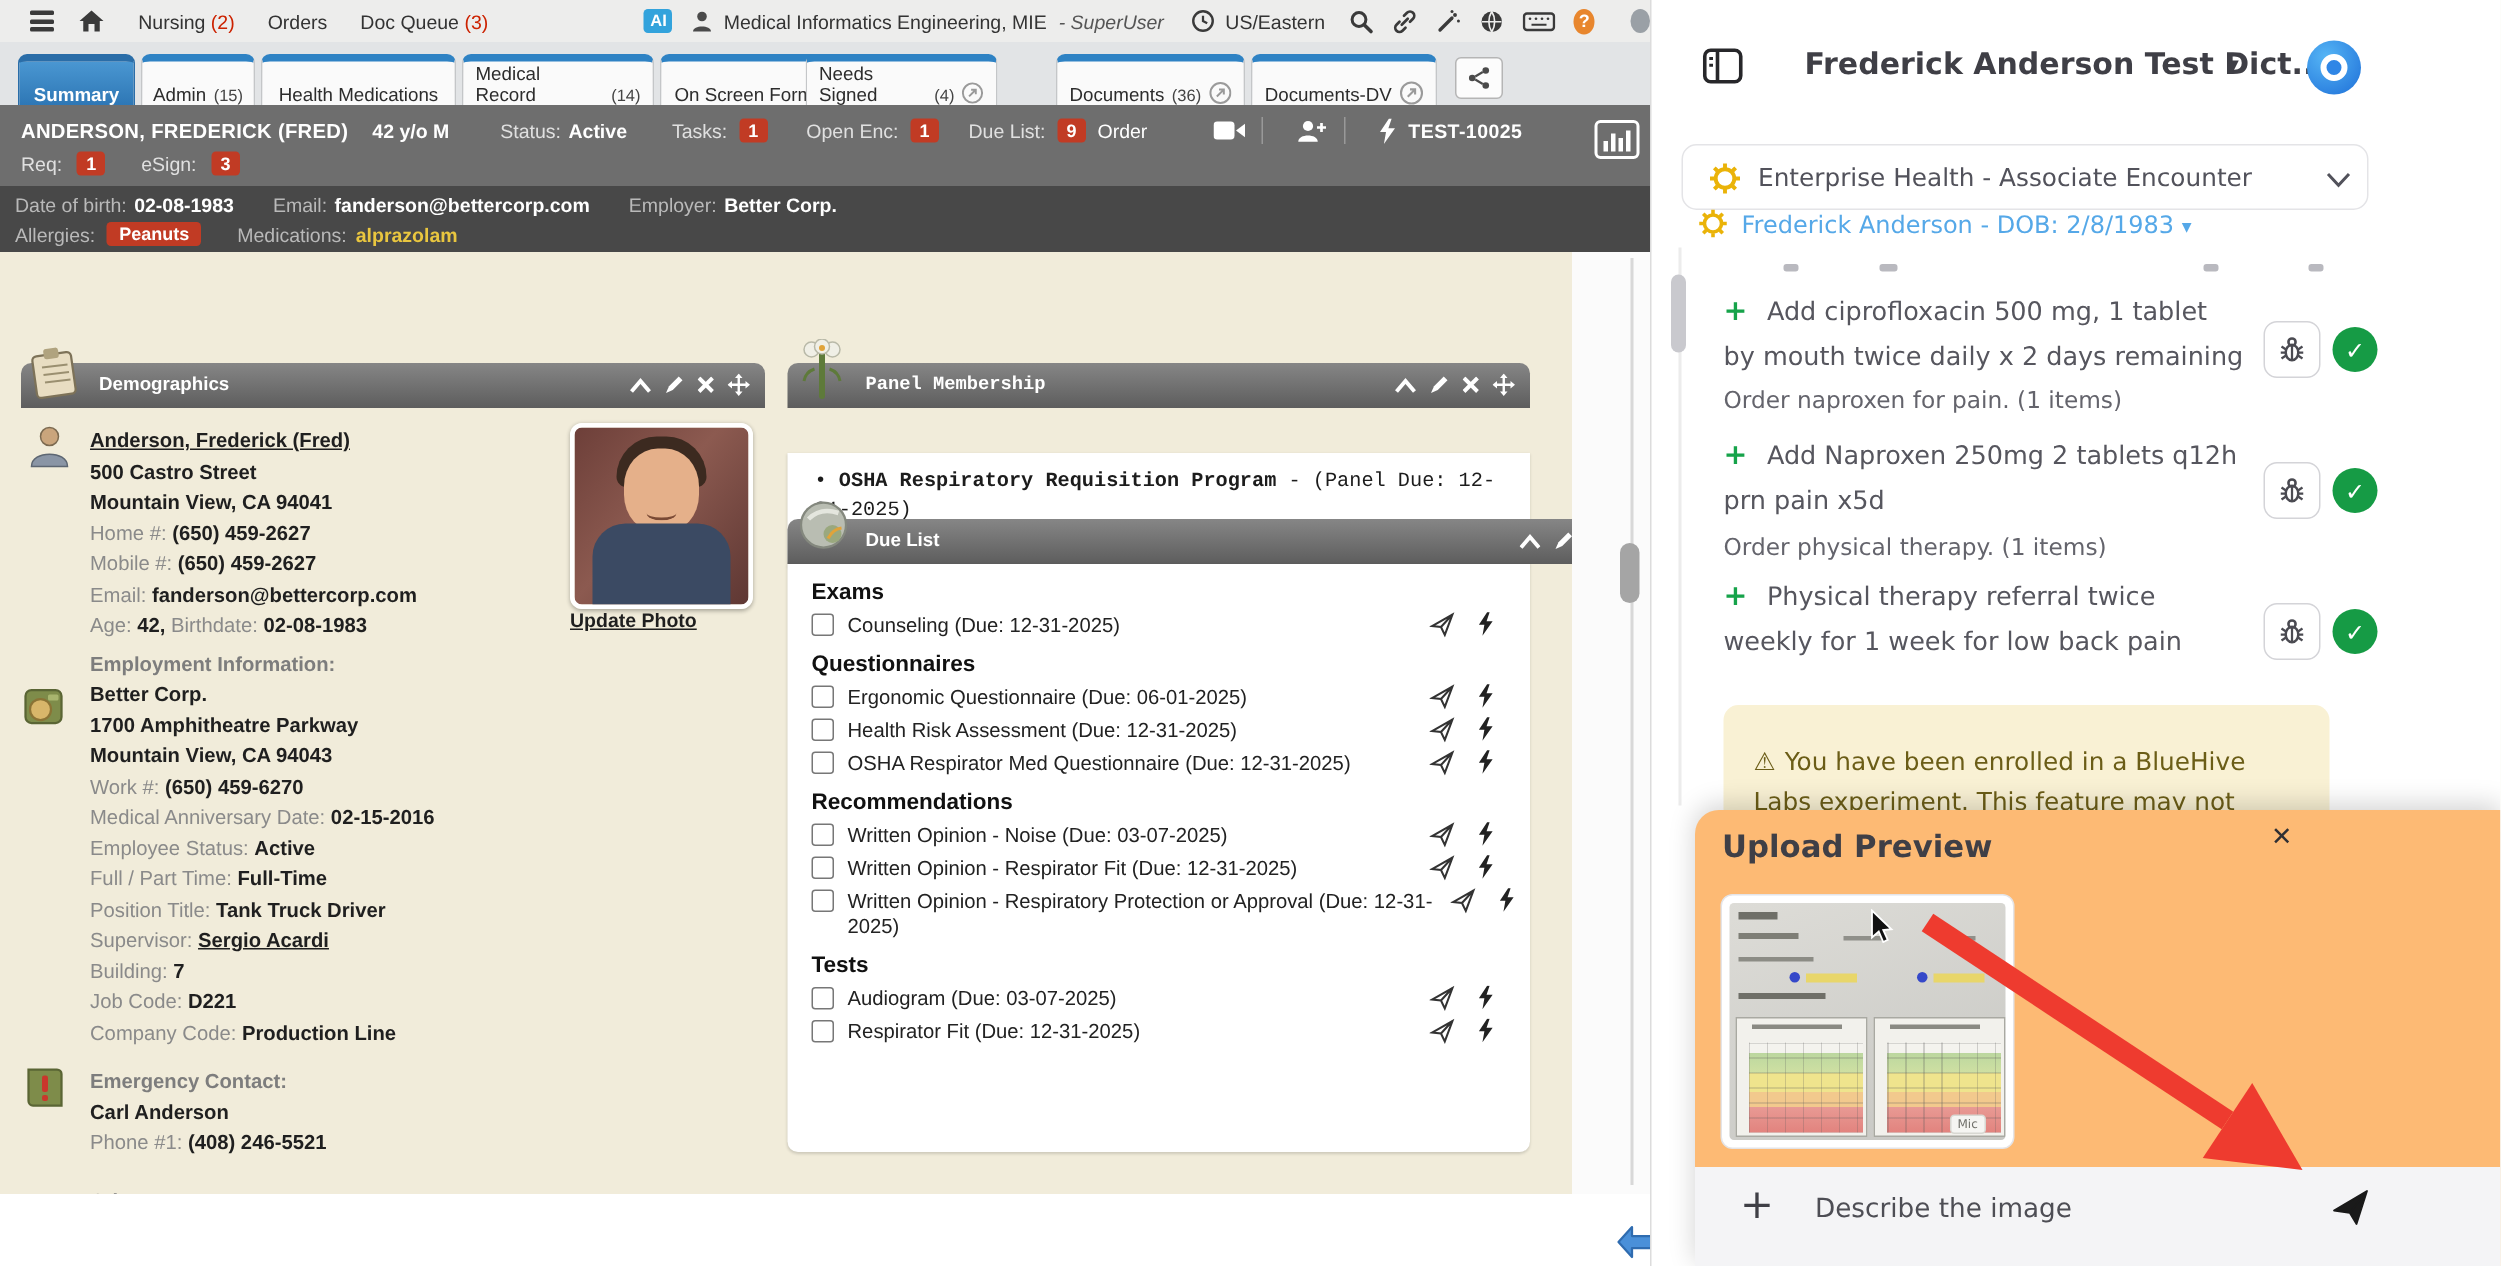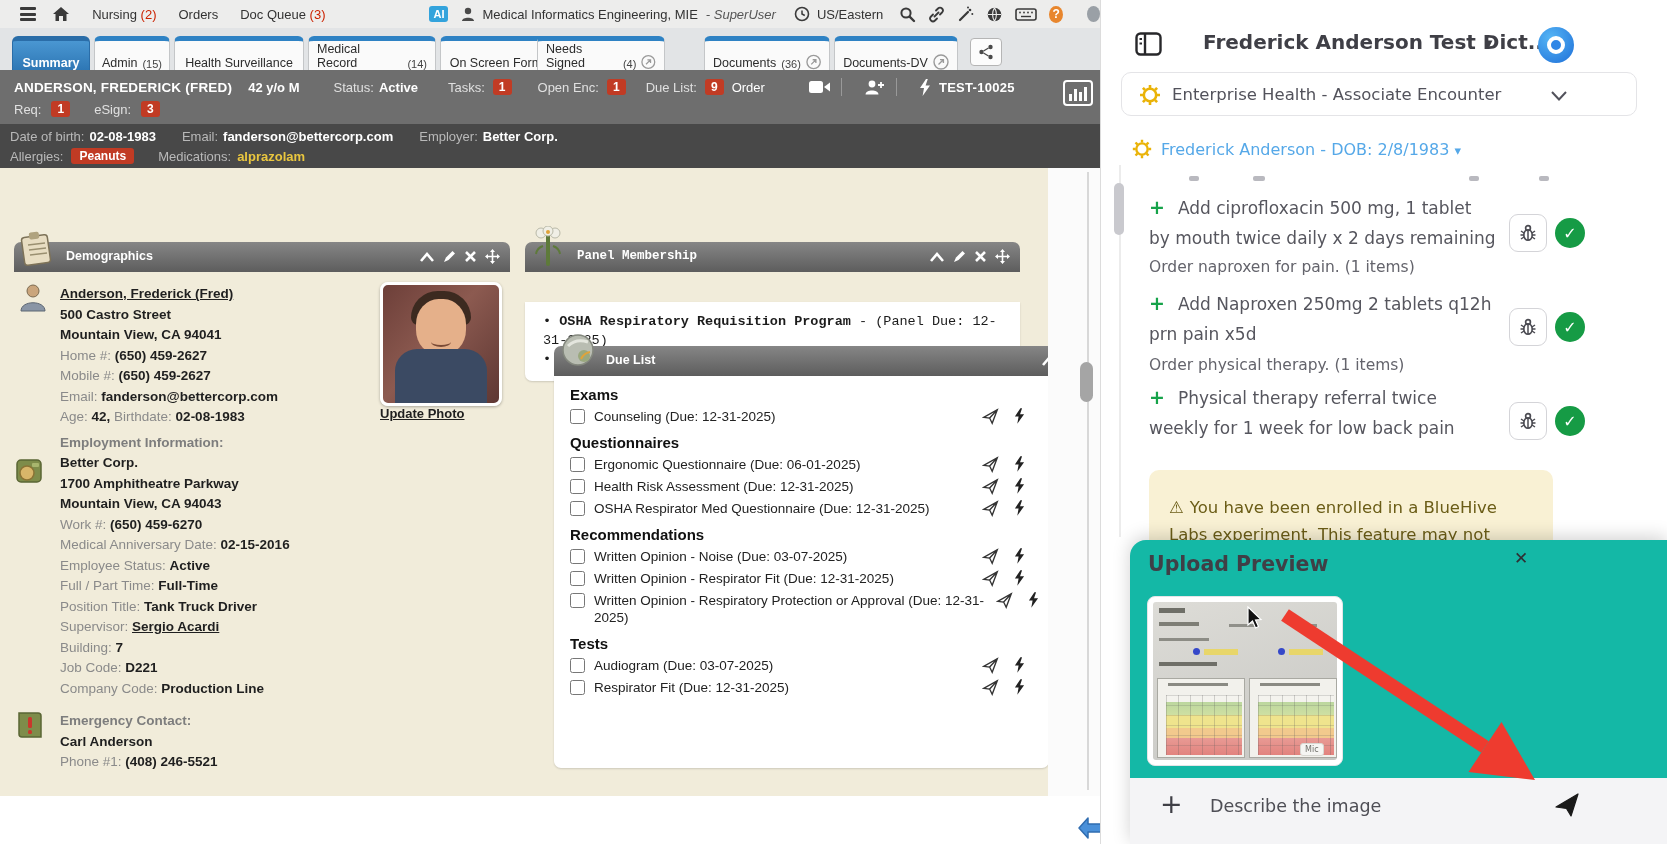--- a/index.html
+++ b/index.html
@@ -57,56 +57,56 @@
   .d-sec{font-weight:bold;color:#7d7d7d;}
   .photo{position:absolute;left:366px;top:40px;width:116px;height:118px;border-radius:8px;border:3px solid #fff;box-shadow:0 1px 3px rgba(0,0,0,.3);overflow:hidden;background:linear-gradient(130deg,#6d3f39,#8c5a50 45%,#5e3733);}
   .photo .hair{position:absolute;left:28px;top:6px;width:60px;height:34px;background:#3c2a20;border-radius:30px 30px 8px 8px;}
   .photo .face{position:absolute;left:33px;top:14px;width:50px;height:56px;background:#e5b08a;border-radius:45%;}
   .photo .smile{position:absolute;left:48px;top:52px;width:20px;height:8px;border-bottom:2px solid #7a4a35;border-radius:50%;}
   .photo .shirt{position:absolute;left:12px;top:64px;width:92px;height:54px;background:#3b4a63;border-radius:22px 22px 0 0;}
   .update-photo{position:absolute;left:366px;top:164px;font-size:13px;font-weight:bold;text-decoration:underline;color:#1f1f1f;}
   
   .pmem{position:absolute;left:525px;top:242px;width:495px;font-family:Liberation Mono, monospace;}
   .pm-item{font-size:13.5px;color:#1c1c1c;line-height:19px;}
-  .duelist{position:absolute;left:554px;top:346px;width:578px;}
+  .duelist{position:absolute;left:525px;top:346px;width:578px;}
   .dl-body{position:absolute;left:0;top:30px;width:495px;height:392px;background:#fff;border-radius:0 0 7px 7px;box-shadow:0 1px 2px rgba(0,0,0,.15);box-sizing:border-box;padding:10px 16px 0 16px;}
   .dl-sec{font-size:15px;font-weight:bold;color:#111;margin-top:9px;}
   .dl-row{position:relative;margin-top:5px;font-size:13.5px;color:#222;line-height:17px;padding-left:24px;padding-right:60px;}
   .cb{position:absolute;left:0;top:1px;width:13px;height:13px;background:#fff;border:1.5px solid #777;border-radius:2.5px;}
   .row-ic{position:absolute;top:0;}
   .dl-buttons{text-align:center;margin-top:13px;}
   .btn{display:inline-block;background:linear-gradient(#fdfdfd,#dcdcdc);border:1px solid #8f8f8f;border-radius:4px;font-size:12.5px;font-weight:bold;color:#222;padding:4px 11px;margin:0 5px;}
   
   .gutter{position:absolute;left:1048px;top:168px;width:52px;height:676px;background:#fbfbfb;}
   .ehr-bottom{position:absolute;left:0;top:796px;width:1100px;height:48px;background:#ffffff;}
   .scroll-track{position:absolute;left:1087px;top:172px;width:2px;height:618px;background:#d8d8d8;}
   .scroll-thumb{position:absolute;left:1080px;top:362px;width:13px;height:40px;background:#a5a5a5;border-radius:7px;}
   .back-arrow{position:absolute;left:1076px;top:816px;}
   
   .panel{position:absolute;left:1100px;top:0;width:567px;height:844px;background:#fff;border-left:1px solid #dcdcdc;font-family:"DejaVu Sans",sans-serif;}
   .pn-title{position:absolute;left:102px;top:30px;font-size:20px;font-weight:600;color:#3f3f46;white-space:nowrap;}
   .pn-caret{position:absolute;left:384px;top:34px;font-size:15px;color:#3f3f46;}
   .pn-logo{position:absolute;left:437px;top:27px;width:36px;height:36px;border-radius:50%;background:radial-gradient(circle at 35% 30%,#55b5f5,#1e6fd8);display:flex;align-items:center;justify-content:center;}
   .pn-logo .ring{width:18px;height:18px;border:4px solid #fff;border-radius:50%;box-sizing:border-box;background:#2f86e6;}
-  .enc-card{position:absolute;left:20px;top:72px;width:516px;height:44px;border:1.5px solid #e4e4e7;border-radius:10px;background:#fff;box-sizing:border-box;}
+  .enc-card{position:absolute;left:20px;top:96px;width:458px;height:44px;border:1.5px solid #e4e4e7;border-radius:10px;background:#fff;box-sizing:border-box;}
   .enc-text{position:absolute;left:50px;top:12px;font-size:16.5px;color:#52525b;white-space:nowrap;}
   .pt-link{position:absolute;left:60px;top:140px;font-size:16px;color:#55a8e8;white-space:nowrap;}
   .pt-caret{color:#55a8e8;font-size:13px;}
   .chat-track{position:absolute;left:18px;top:165px;width:2px;height:372px;background:#ececec;}
   .chat-thumb{position:absolute;left:13px;top:183px;width:10px;height:52px;background:#c9c9ce;border-radius:5px;}
   .clip-frag{position:absolute;top:176px;height:5px;background:#b9b9bf;border-radius:2px;}
   .ord-label{position:absolute;left:48px;font-size:15.5px;color:#64646c;white-space:nowrap;}
   .ord-item{position:absolute;left:48px;width:348px;font-size:17px;color:#56565e;line-height:30px;}
   .plus-g{color:#16a34a;font-weight:bold;font-size:19px;margin-right:13px;}
   .bug-btn{position:absolute;left:408px;width:38px;height:38px;border:1.5px solid #d4d4d8;border-radius:9px;background:#fff;display:flex;align-items:center;justify-content:center;box-sizing:border-box;}
   .chk{position:absolute;left:454px;width:30px;height:30px;border-radius:50%;background:#169b45;color:#fff;font-size:16px;font-weight:bold;display:flex;align-items:center;justify-content:center;}
   .warnbox{position:absolute;left:48px;top:470px;width:404px;height:84px;background:#f9f1d4;border-radius:10px;box-sizing:border-box;padding:24px 18px 0 20px;font-size:16.5px;color:#6b5d17;line-height:27px;}
   .warn-tri{color:#6b5d17;margin-right:6px;}
   
-  .overlay{position:absolute;left:1130px;top:540px;width:537px;height:304px;background:#14b8a6;border-radius:16px 0 0 0;box-shadow:0 -3px 18px rgba(0,0,0,.18);z-index:5;font-family:"DejaVu Sans",sans-serif;}
+  .overlay{position:absolute;left:1130px;top:540px;width:537px;height:304px;background:#fdba74;border-radius:16px 0 0 0;box-shadow:0 -3px 18px rgba(0,0,0,.18);z-index:5;font-family:"DejaVu Sans",sans-serif;}
   .up-title{position:absolute;left:18px;top:12px;font-size:20.5px;font-weight:600;color:#3f3f46;}
   .up-close{position:absolute;left:384px;top:8px;font-size:17px;color:#2f2f33;}
   .thumb{position:absolute;left:17px;top:56px;width:196px;height:170px;border:1px solid #e4e4e7;border-radius:8px;background:#fff;box-sizing:border-box;padding:5px;}
   .doc{position:relative;width:100%;height:100%;background:linear-gradient(160deg,#dddcd7,#c7c7c3);overflow:hidden;border-radius:3px;}
   .doc .t1{position:absolute;left:6px;top:6px;width:26px;height:5px;background:#6f6f68;}
   .doc .t2{position:absolute;left:6px;top:20px;width:40px;height:4px;background:#7e7e76;}
   .doc .t3{position:absolute;left:76px;top:22px;width:26px;height:3px;background:#90908a;}
   .doc .t4{position:absolute;left:138px;top:22px;width:26px;height:3px;background:#90908a;}
   .doc .t5{position:absolute;left:6px;top:36px;width:50px;height:3px;background:#8c8c85;}
   .dotrow{position:absolute;left:40px;top:46px;width:140px;height:8px;display:flex;gap:40px;}
@@ -203,21 +203,21 @@
 
     <div class="tabbar">
       <div class="tab active" style="left:12px;width:78px">
           <span>Summary</span>
         </div>
       <div class="tab" style="left:94px;width:76px">
           <span>Admin</span>
           <span class="cnt">(15)</span>
         </div>
       <div class="tab" style="left:174px;width:130px">
-          <span>Health Surveillance</span>
+          <span>Health Medications</span>
         </div>
       <div class="tab" style="left:308px;width:128px">
           <span>Medical Record</span>
           <span class="cnt">(14)</span>
         </div>
       <div class="tab" style="left:440px;width:118px">
           <span>On Screen Forms</span>
         </div>
       <div class="tab" style="left:537px;width:128px">
           <span>Needs Signed</span>

